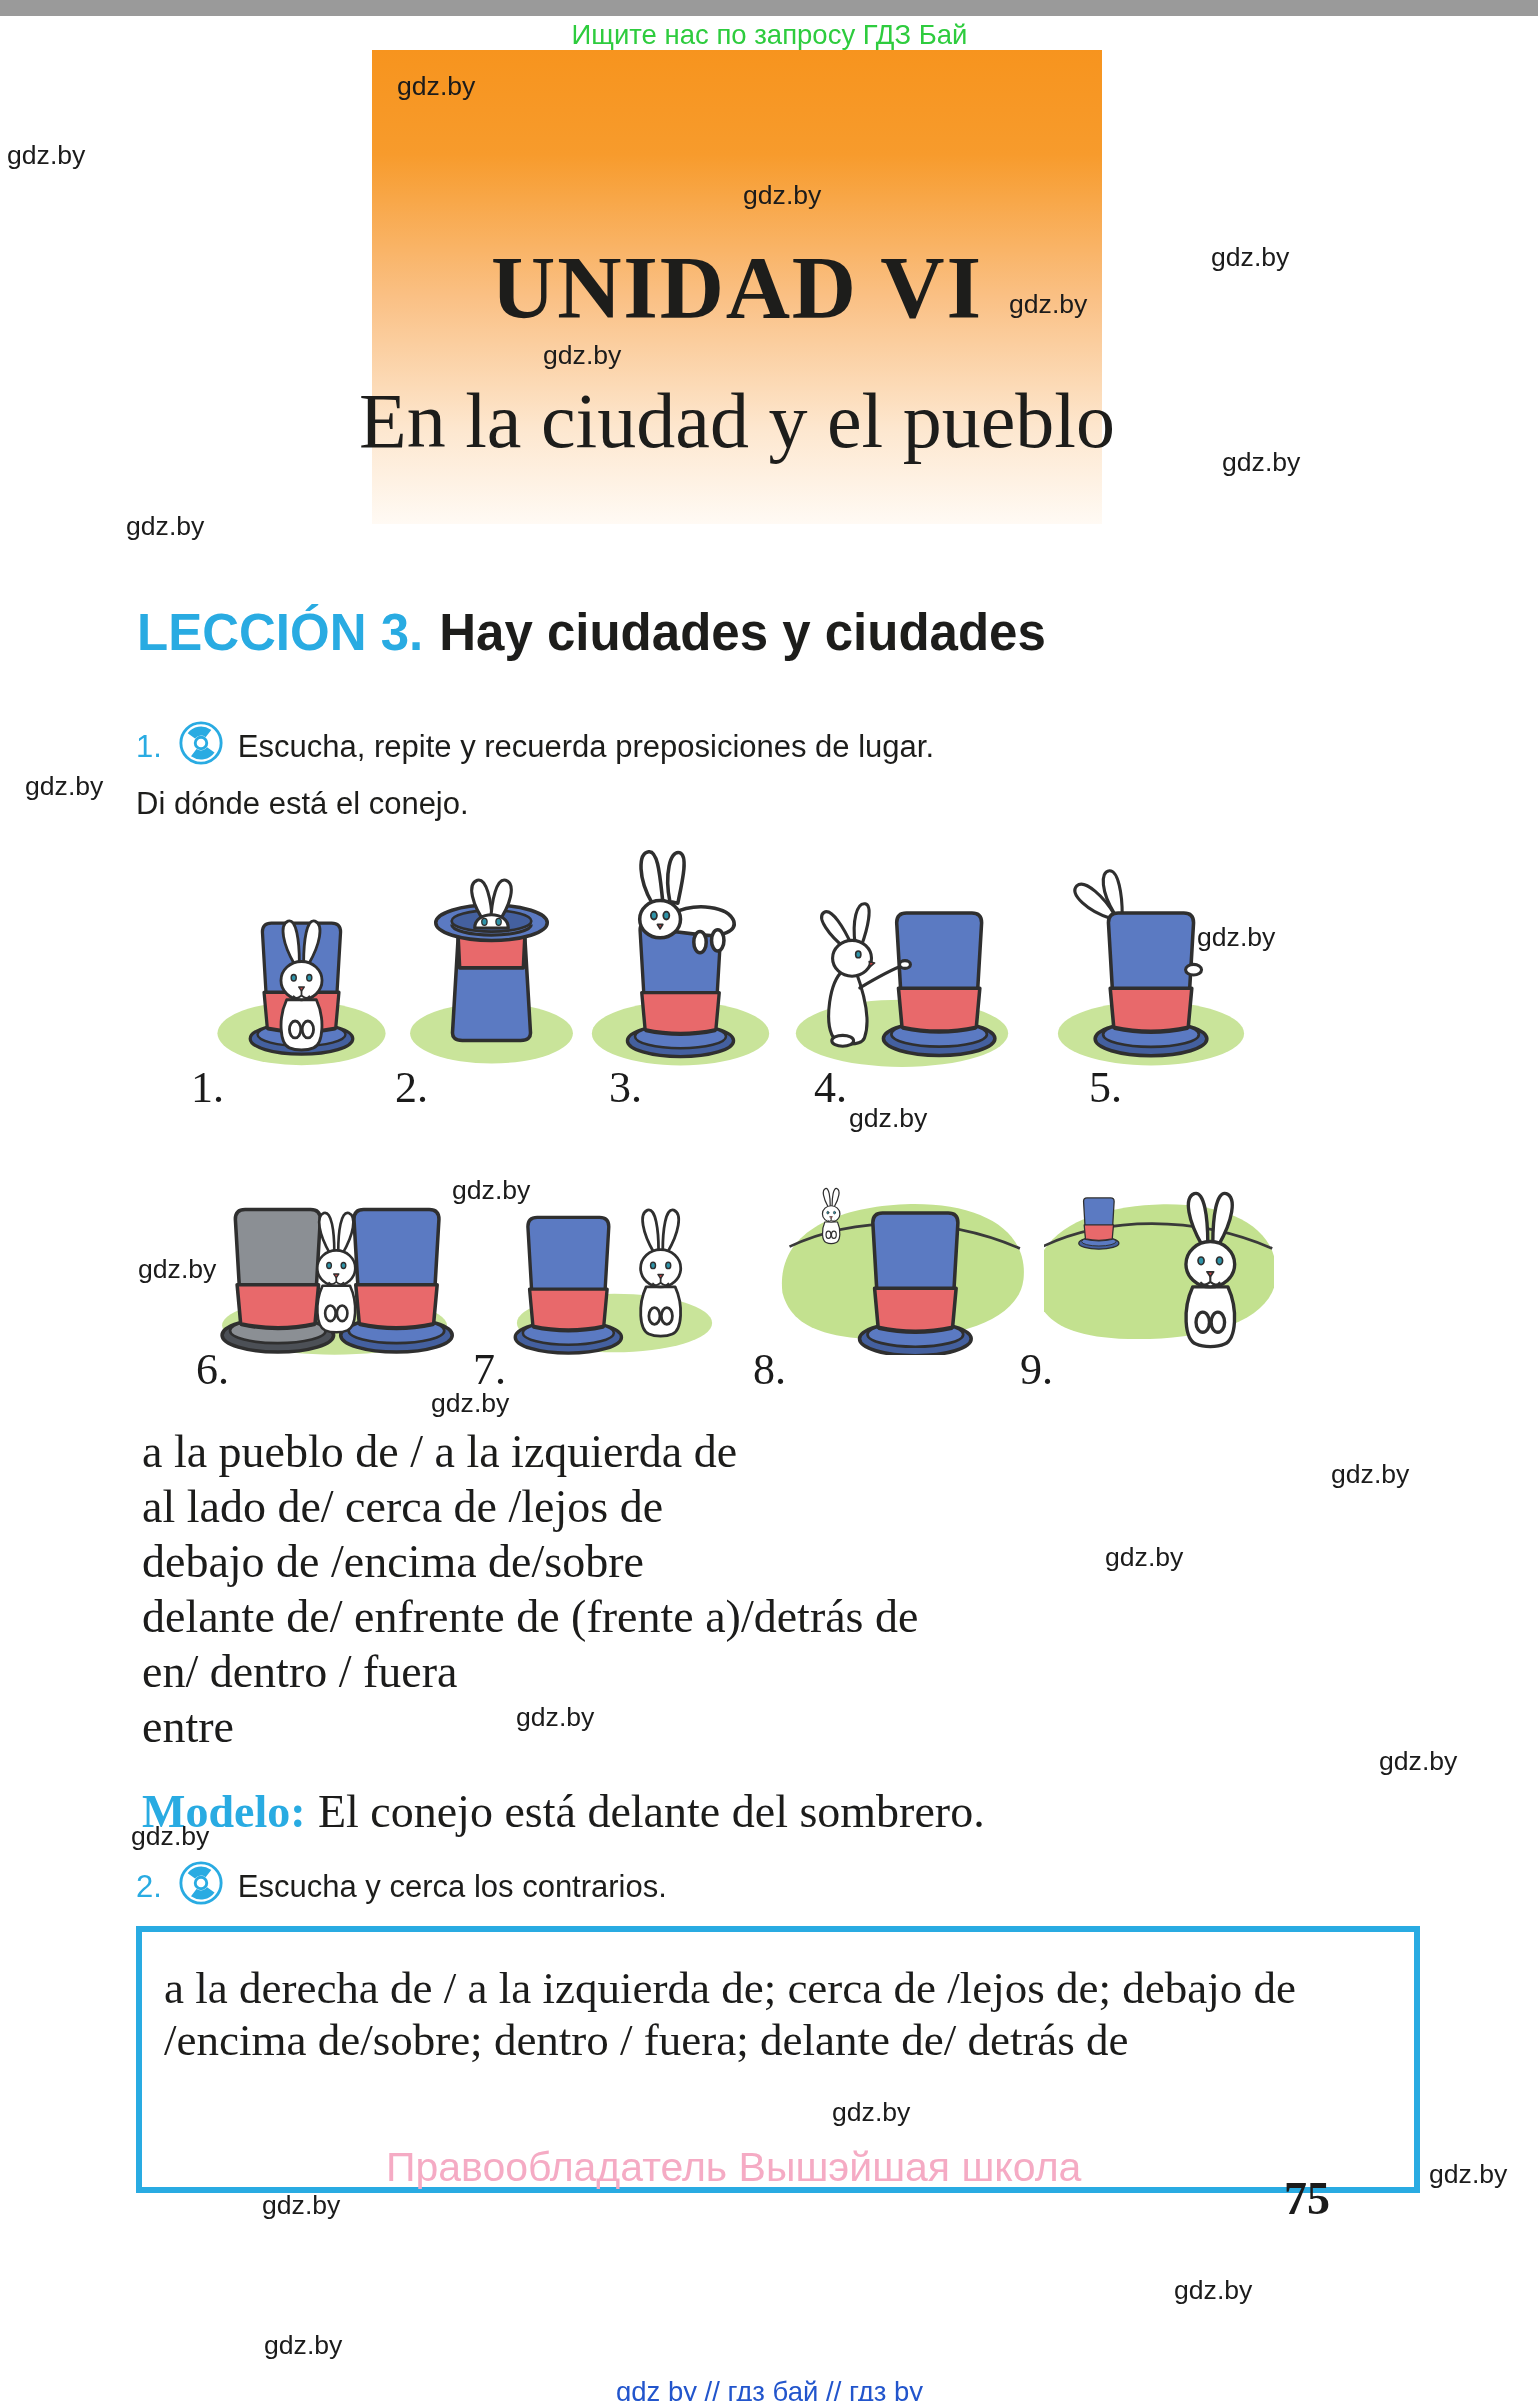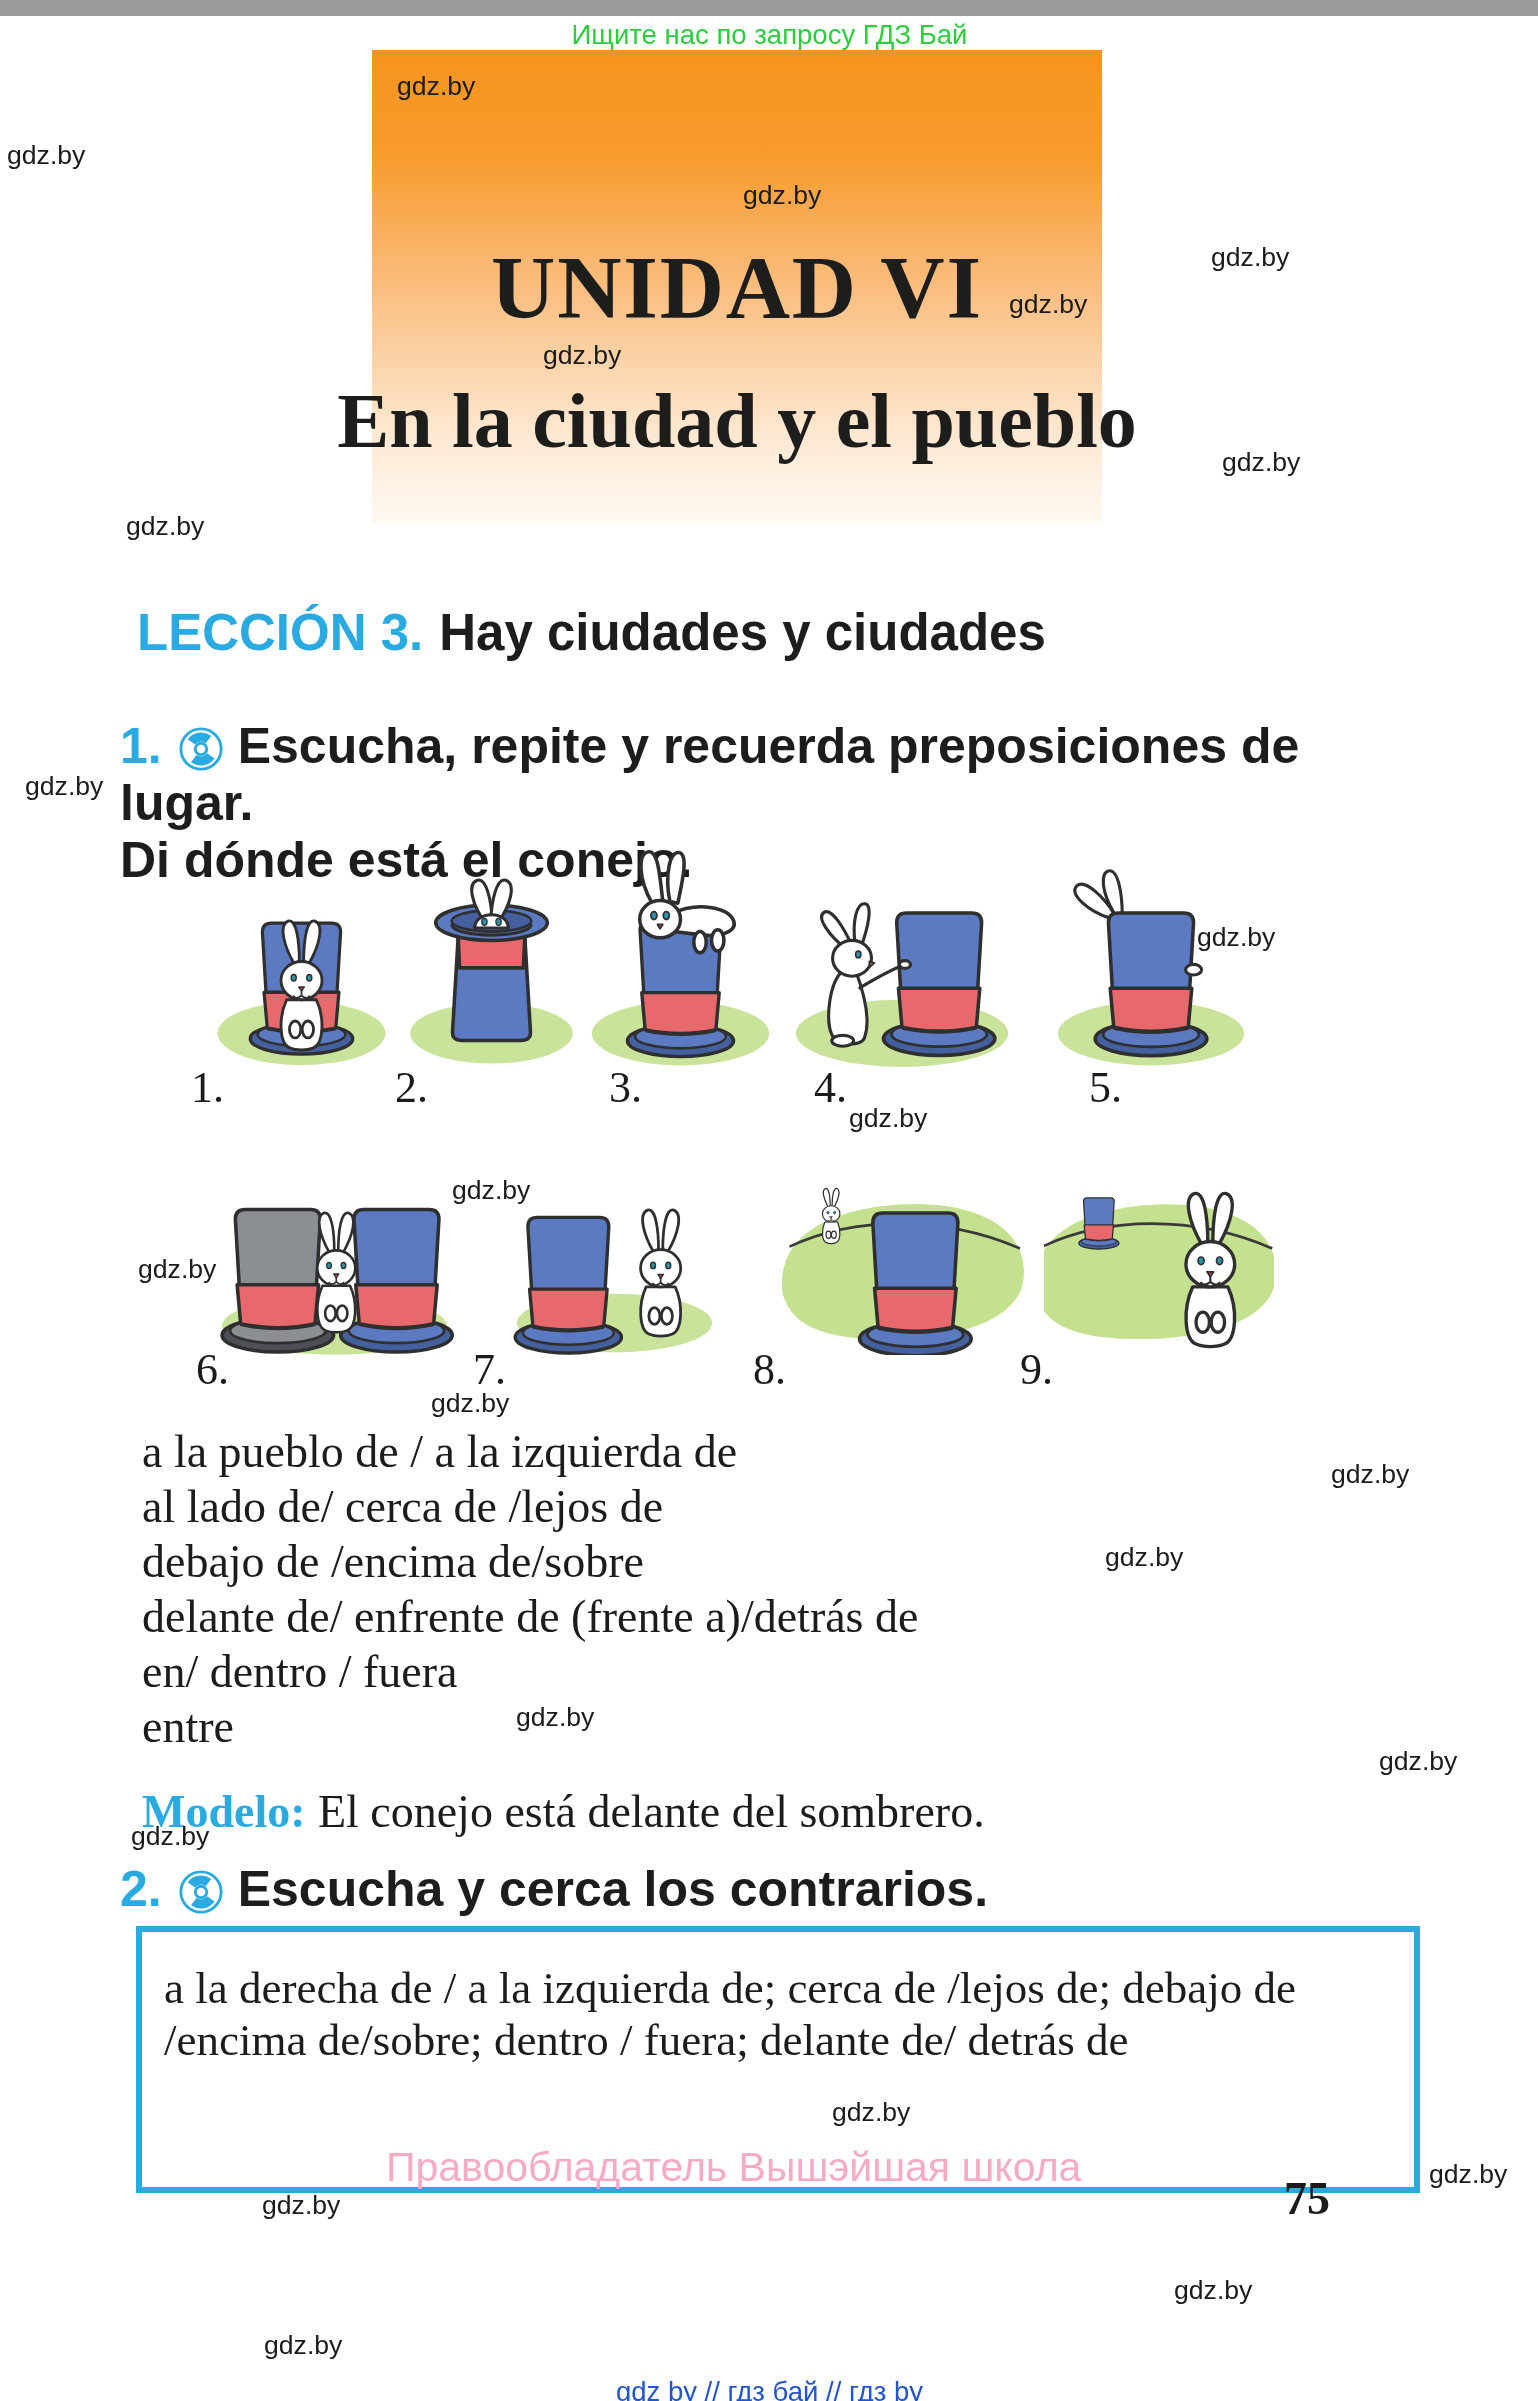--- a/index.html
+++ b/index.html
@@ -14,30 +14,30 @@
   .orange-banner{
     position:absolute;left:372px;top:34px;width:730px;height:474px;
     background:linear-gradient(180deg,#f7941e 0%,#f79b2c 22%,#fac084 52%,#fde7cf 80%,#fffaf4 100%);
   }
   .unit-title{
     position:absolute;top:186px;left:0;width:100%;text-align:center;white-space:nowrap;
     font-weight:bold;font-size:89px;letter-spacing:1.8px;color:#1d1d1b;
   }
   .unit-subtitle{
     position:absolute;top:326px;left:50%;transform:translateX(-50%);white-space:nowrap;
-    font-weight:bold;font-size:78px;color:#1d1d1b;text-align:center;
+    font-weight:normal;font-size:78px;color:#1d1d1b;text-align:center;
   }
   .lesson{
     position:absolute;left:137px;top:587px;white-space:nowrap;
     font-family:"Liberation Sans","DejaVu Sans",sans-serif;font-weight:bold;font-size:51px;color:#1d1d1b;
   }
   .lesson-label{color:#29abe2;margin-right:16px;}
   .ex{
-    position:absolute;left:120px;font-family:"Liberation Sans","DejaVu Sans",sans-serif;
-    font-weight:bold;font-size:50px;color:#1d1d1b;
+    position:absolute;left:136px;font-family:"Liberation Sans","DejaVu Sans",sans-serif;
+    font-weight:normal;font-size:31px;color:#1d1d1b;
   }
   .ex1{top:702px;line-height:57px;width:1259px;}
   .ex2{top:1844px;white-space:nowrap;}
   .exnum{color:#29abe2;}
   .cd{width:46px;height:46px;vertical-align:-8.9px;margin:0 14px 0 16px;}
   .prep-list{position:absolute;left:142px;top:1408px;font-size:46px;line-height:55px;white-space:nowrap;}
   .modelo{position:absolute;left:142px;top:1769px;font-size:46px;white-space:nowrap;}
   .modelo-label{color:#29abe2;font-weight:bold;margin-right:12.4px;}
   .blue-box{
     position:absolute;left:136px;top:1910px;width:1191px;min-height:209px;

